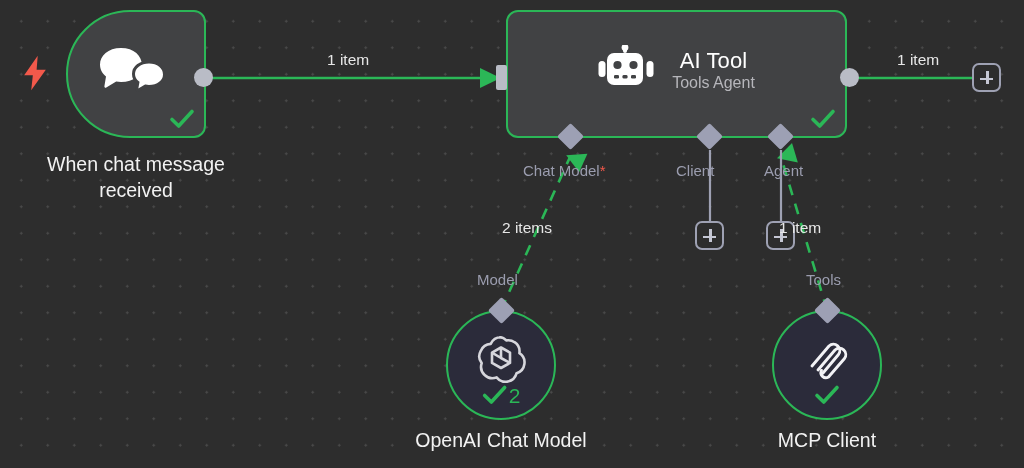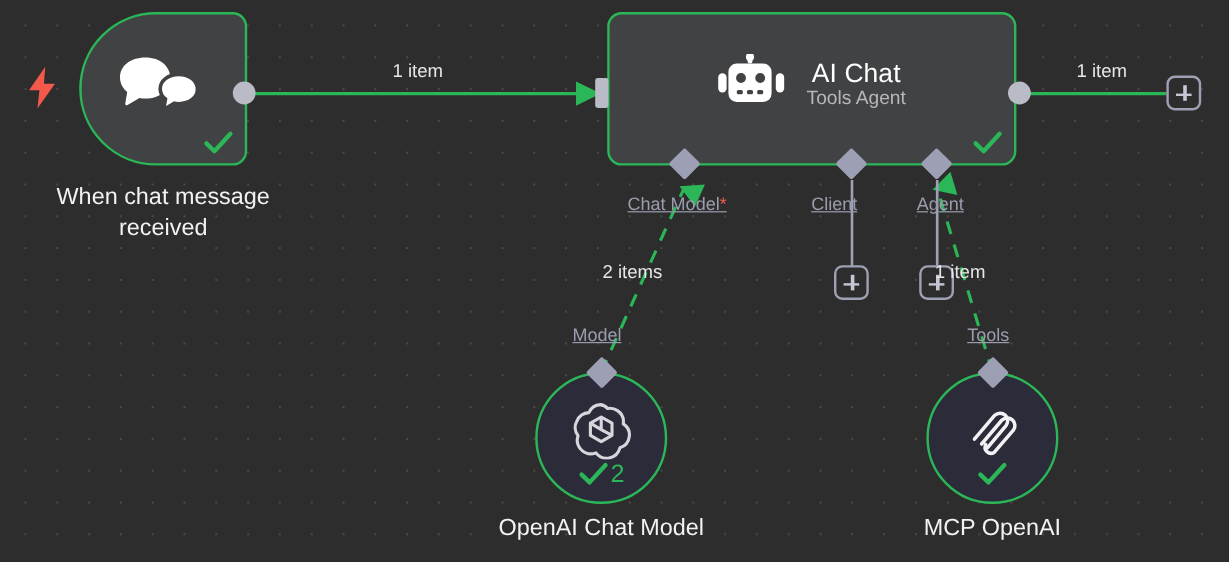--- a/index.html
+++ b/index.html
@@ -106,21 +106,21 @@
 
   
   .node-caption{
     position:absolute;color:#f2f2f2;font-size:19.5px;text-align:center;
     line-height:1.32;white-space:pre-line;
   }
   .edge-count{
     position:absolute;color:#e7e7e7;font-size:15.5px;white-space:nowrap;
   }
   .port-label{
-    position:absolute;color:#9b9daf;font-size:15px;white-space:nowrap;text-decoration:underline;
+    position:absolute;color:#9b9daf;font-size:15px;white-space:nowrap;
   }
   .req-star{color:#f2594b;font-size:15px;}
 </style>
 </head>
 <body>
 
 <div id="canvas">
 
   <svg class="layer" id="edge-layer" viewBox="0 0 1024 468" xmlns="http://www.w3.org/2000/svg">
     <defs>
@@ -173,21 +173,21 @@
           <rect x="9" y="8" width="36" height="32" rx="7" fill="#ffffff"></rect>
           <rect x="0.5" y="16" width="7" height="16" rx="3.5" fill="#ffffff"></rect>
           <rect x="48.5" y="16" width="7" height="16" rx="3.5" fill="#ffffff"></rect>
           <circle cx="19.5" cy="20" r="4.1" fill="#414244"></circle>
           <circle cx="35.5" cy="20" r="4.1" fill="#414244"></circle>
           <rect x="16" y="30" width="5" height="3.6" rx="1.3" fill="#414244"></rect>
           <rect x="24.5" y="30" width="5" height="3.6" rx="1.3" fill="#414244"></rect>
           <rect x="33" y="30" width="5" height="3.6" rx="1.3" fill="#414244"></rect>
         </svg>
         <div class="agent-text">
-          <div class="agent-title">AI Chat</div>
+          <div class="agent-title">AI Tool</div>
           <div class="agent-sub">Tools Agent</div>
         </div>
       </div>
       <svg class="node-check" viewBox="0 0 26 24" xmlns="http://www.w3.org/2000/svg">
         <path d="M3 12.5 L9.7 19 L23 4.5" stroke="#2bb757" stroke-width="3.6" fill="none" stroke-linecap="round" stroke-linejoin="round"></path>
       </svg>
     </div>
 
     <div class="port-circle" style="left:840px;top:68px;"></div>
 
@@ -231,21 +231,21 @@
 
   </div>
 
   <div class="layer" id="label-layer">
 
     <div class="node-caption" style="left:6px;top:152px;width:260px;">When chat message
 received</div>
 
     <div class="node-caption" style="left:381px;top:428px;width:240px;">OpenAI Chat Model</div>
 
-    <div class="node-caption" style="left:707px;top:428px;width:240px;">MCP OpenAI</div>
+    <div class="node-caption" style="left:707px;top:428px;width:240px;">MCP Client</div>
 
     <div class="edge-count" style="left:327px;top:51px;">1 item</div>
 
     <div class="edge-count" style="left:897px;top:51px;">1 item</div>
 
     <div class="edge-count" style="left:502px;top:219px;">2 items</div>
 
     <div class="edge-count" style="left:779px;top:219px;">1 item</div>
 
     <div class="port-label" style="left:523px;top:162px;">

